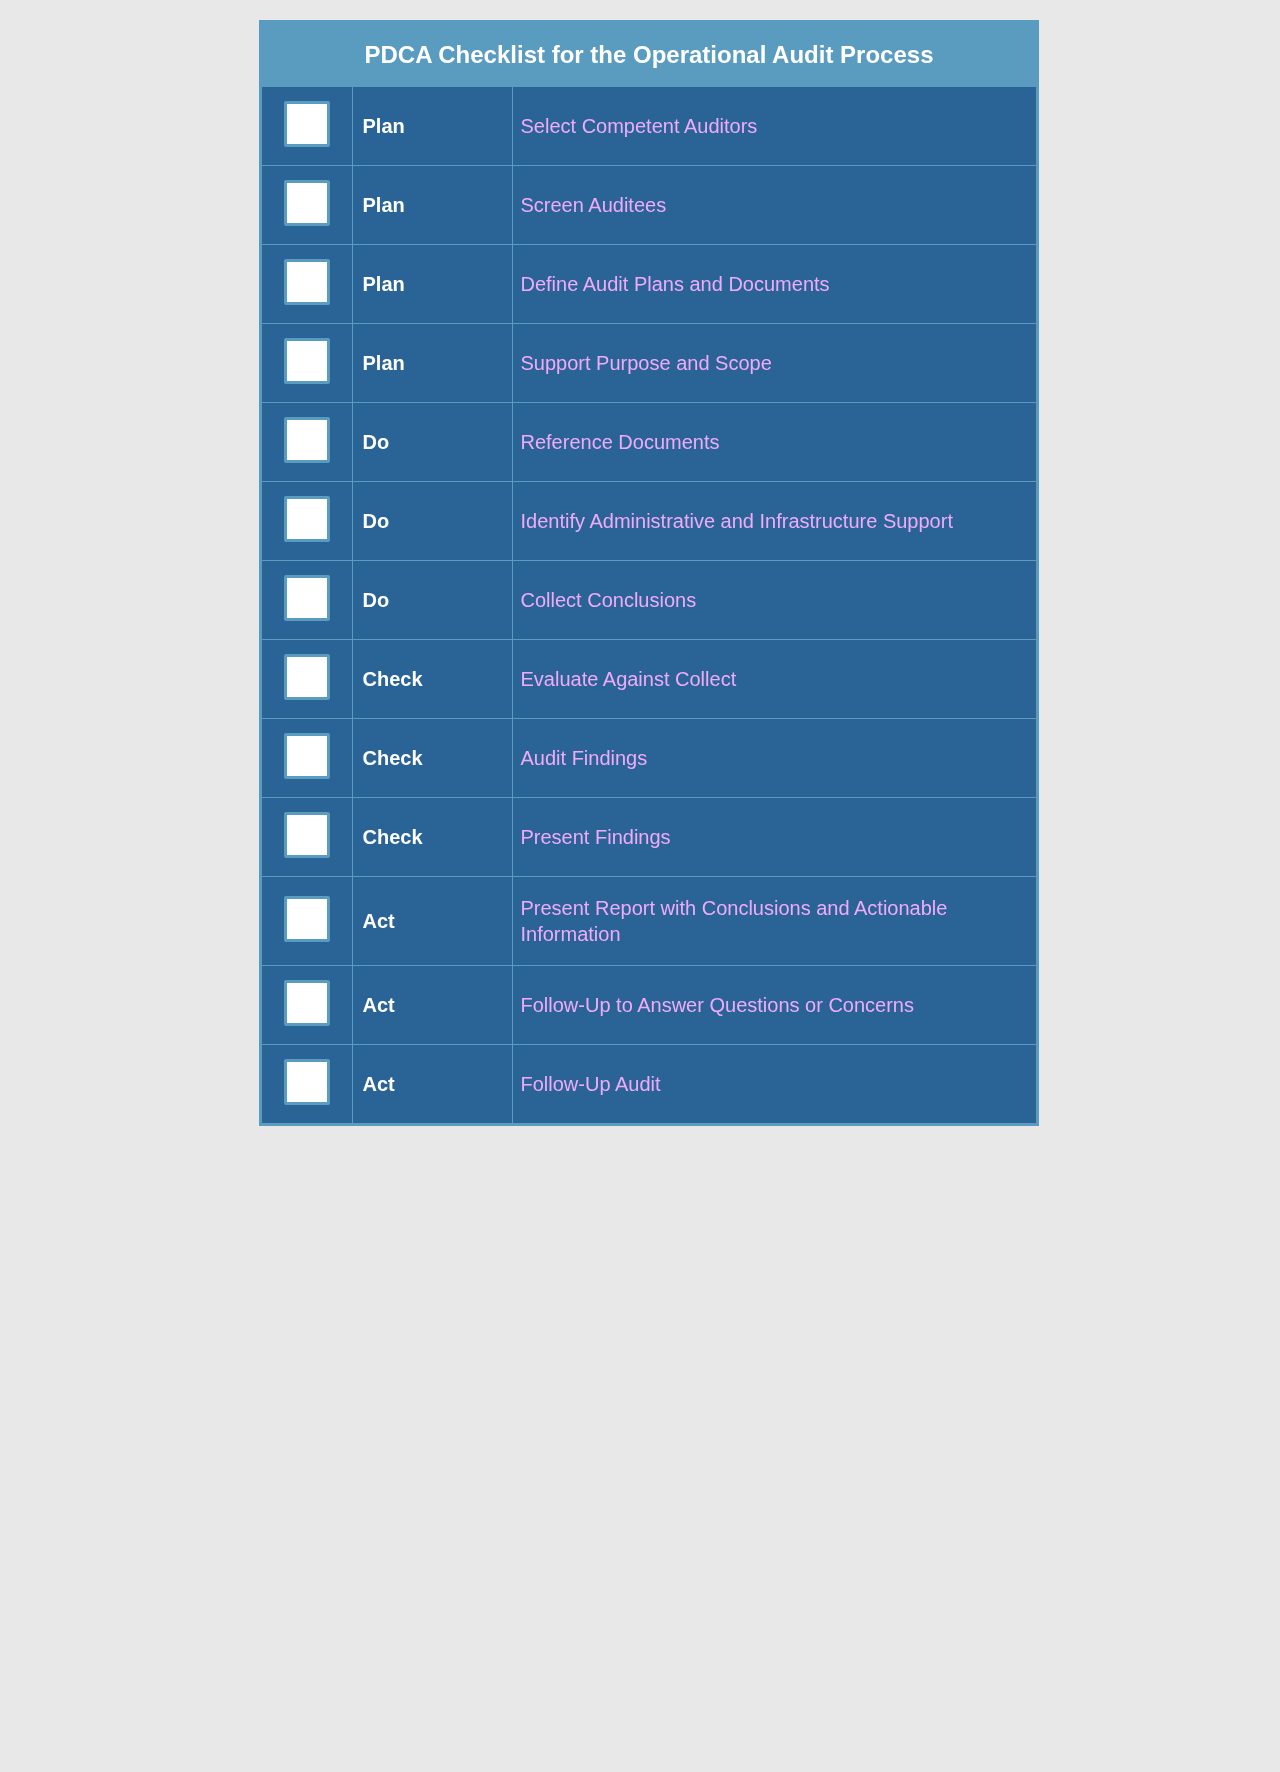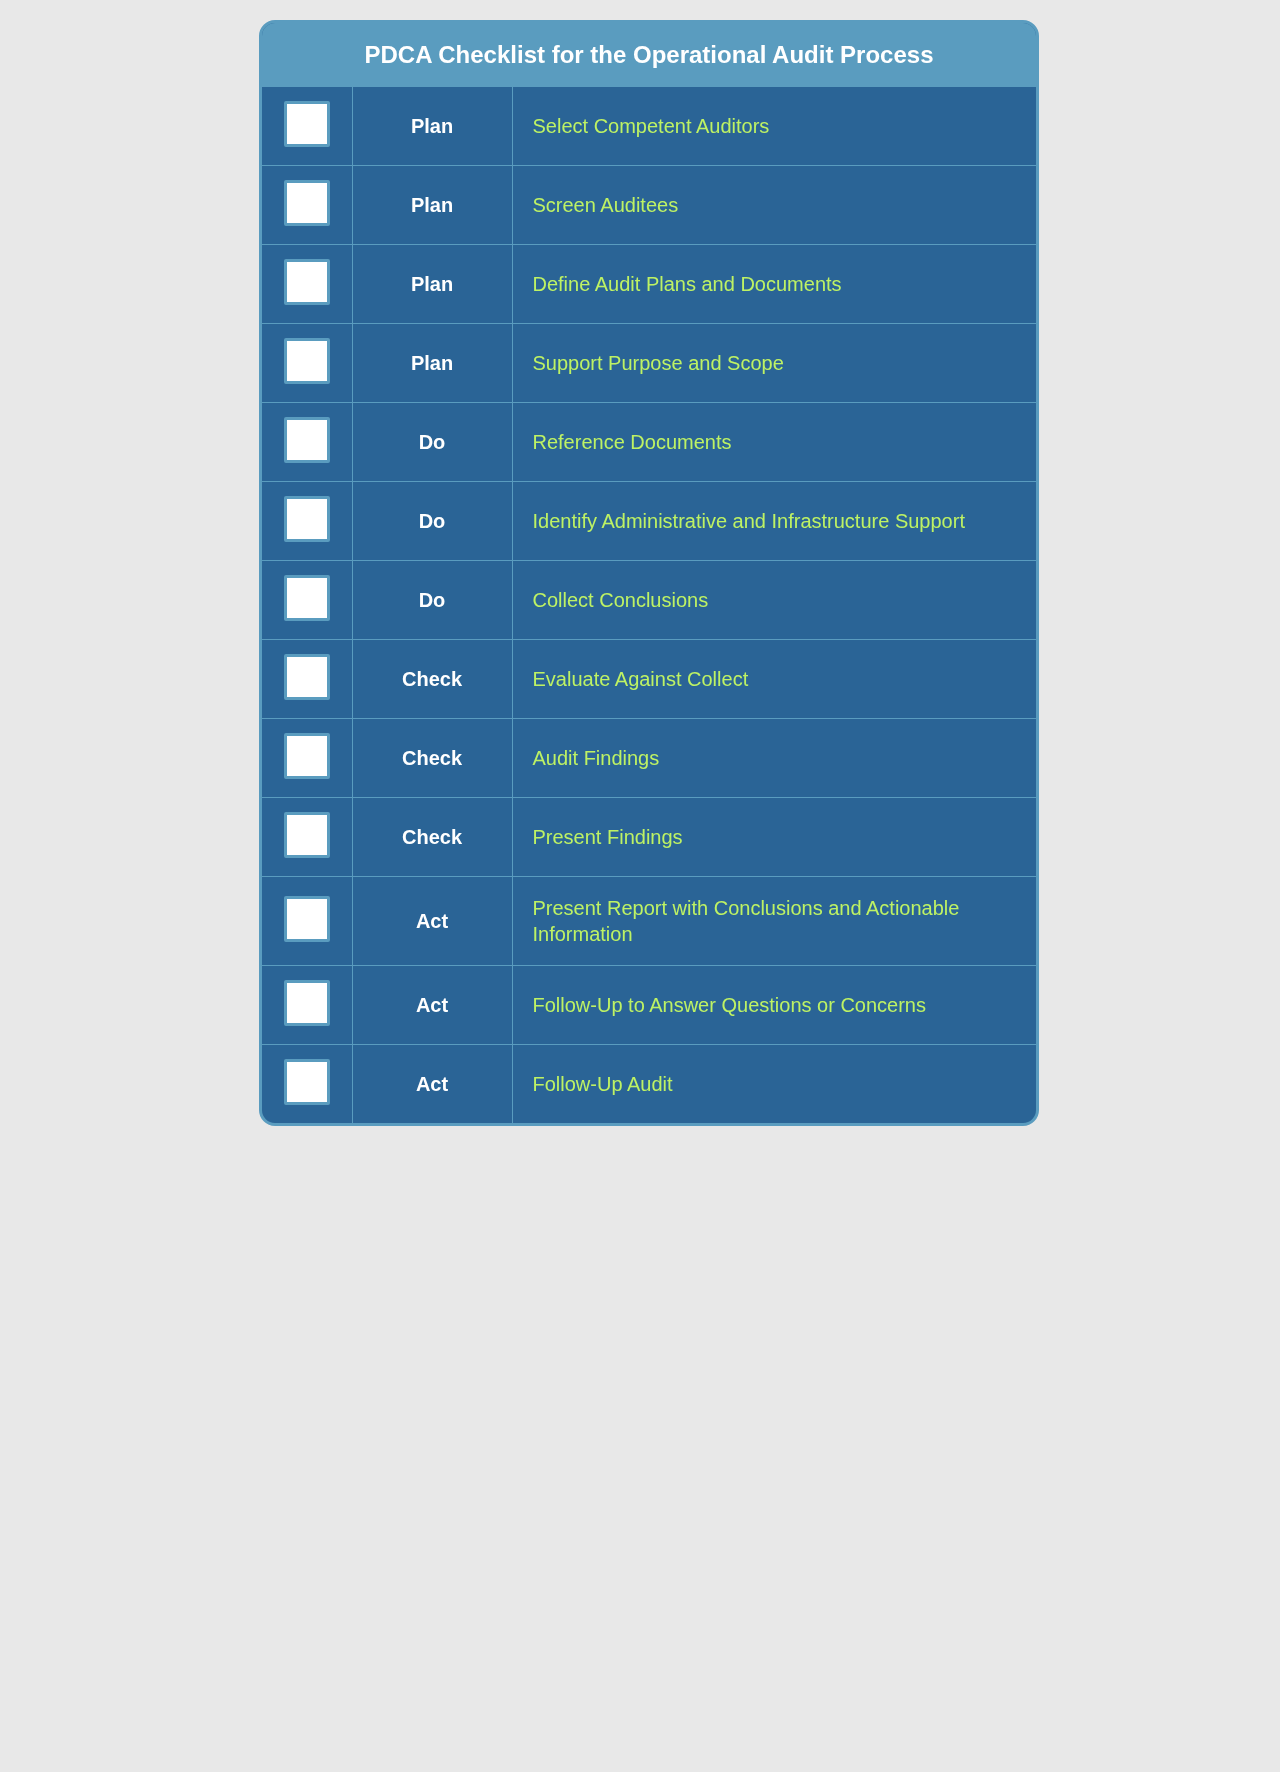--- a/index.html
+++ b/index.html
@@ -15,21 +15,21 @@
       align-items: flex-start;
       min-height: 100vh;
       padding: 20px;
       font-family: Arial, sans-serif;
     }
 
     .container {
       width: 780px;
       background: #2a6496;
       border: 3px solid #5a9cbf;
-      border-radius: 16px;
+      border-radius: 0;
       overflow: hidden;
       margin-left: 18px;
     }
 
     .header {
       background: #5a9cbf;
       padding: 18px 20px;
       text-align: center;
     }
 
@@ -65,31 +65,31 @@
       height: 46px;
       border: 3px solid #5a9cbf;
       background: #ffffff;
       display: inline-block;
       border-radius: 2px;
     }
 
     .cell-phase {
       width: 160px;
       padding: 18px 10px;
-      text-align: center;
+      text-align: left;
       color: #ffffff;
       font-size: 20px;
       font-weight: bold;
       border-right: 1px solid #5a9cbf;
       vertical-align: middle;
     }
 
     .cell-description {
-      padding: 18px 20px;
-      color: #bef264;
+      padding: 18px 8px;
+      color: #f0abfc;
       font-size: 20px;
       vertical-align: middle;
       line-height: 1.3;
     }
   </style>
 </head>
 <body>
 
 <div class="container">
   <div class="header">

